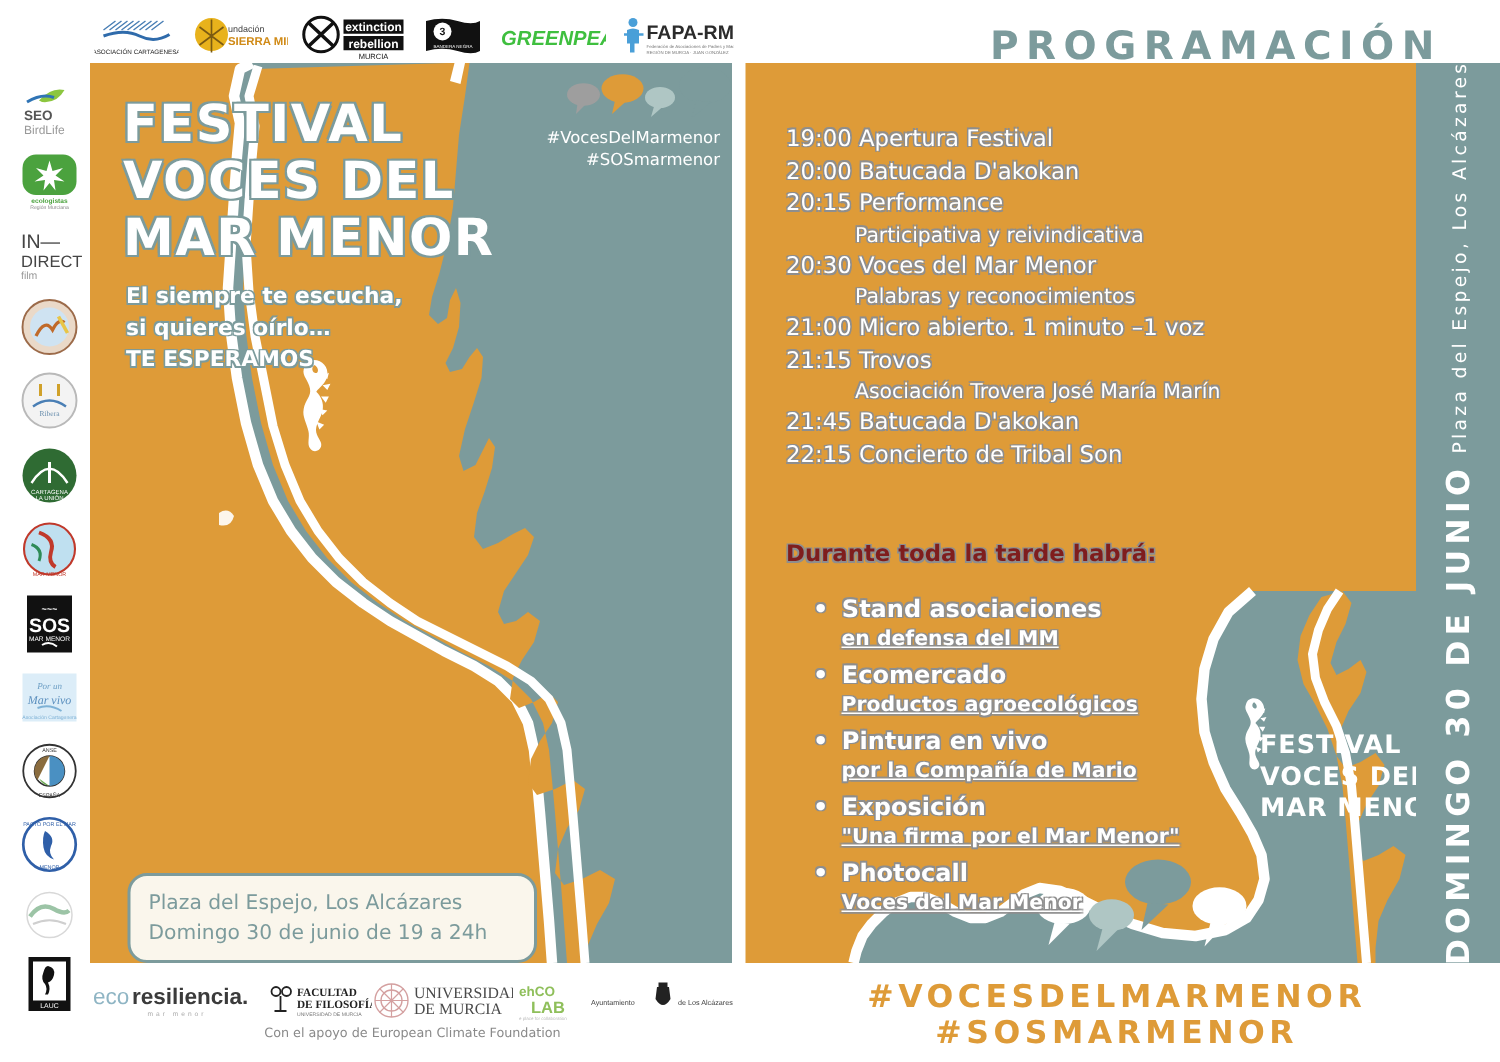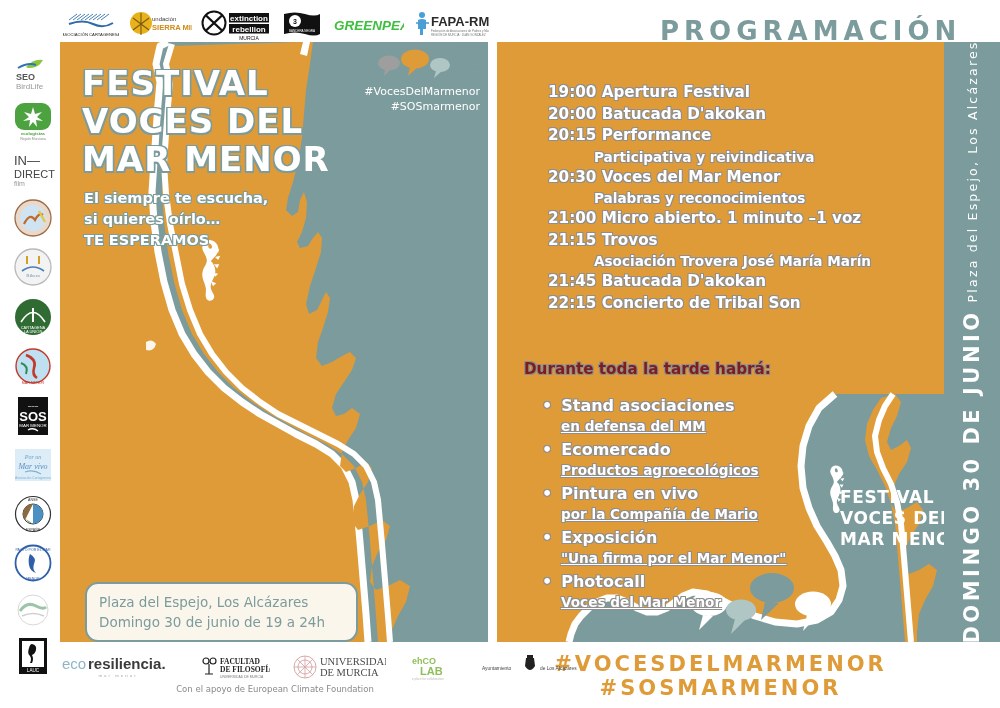--- a/index.html
+++ b/index.html
@@ -22,50 +22,50 @@
   #info-box{position:absolute;left:25px;top:540px;width:245px;background:#FAF6EC;border:2px solid #7C9B9C;
             border-radius:13px;padding:8px 12px;color:#7C9B9C;font-size:13.5px;line-height:20px;}
 
   
   #right-panel{position:absolute;left:497px;top:42px;width:447px;height:600px;background:#DE9B38;overflow:hidden;}
   #right-map{position:absolute;left:0;top:0;width:447px;height:600px;}
 
   #prog-title{position:absolute;left:660px;top:16px;color:#7C9B9C;font-weight:bold;font-size:26px;letter-spacing:5px;}
 
   #sched{position:absolute;left:27px;top:40px;width:390px;color:#FFFFFF;
-         font-size:15.2px;line-height:21.5px;font-weight:700;
-         text-shadow:-1px -1px 0 #8e8e8e,1px -1px 0 #8e8e8e,-1px 1px 0 #8e8e8e,1px 1px 0 #8e8e8e;margin-left:24px;}
+         font-size:15.2px;line-height:21.5px;font-weight:400;
+         text-shadow:-1px -1px 0 #8e8e8e,1px -1px 0 #8e8e8e,-1px 1px 0 #8e8e8e,1px 1px 0 #8e8e8e;}
   #sched .row{white-space:nowrap;}
   #sched .sub{padding-left:46px;font-size:13.6px;line-height:20px;}
   #during{position:absolute;left:27px;top:318px;color:#7f1d1d;font-size:15.2px;font-weight:600;
           text-shadow:-1px -1px 0 #8e8e8e,1px -1px 0 #8e8e8e,-1px 1px 0 #8e8e8e,1px 1px 0 #8e8e8e;}
   #feat{position:absolute;left:45px;top:352px;width:300px;color:#FFFFFF;font-weight:600;
         text-shadow:-1px -1px 0 #8e8e8e,1px -1px 0 #8e8e8e,-1px 1px 0 #8e8e8e,1px 1px 0 #8e8e8e;}
   #feat .f{margin-bottom:2px;}
   #feat .ft{font-size:16px;line-height:23px;}
   #feat .ft:before{content:"\2022";margin-right:9px;}
   #feat .fd{font-size:13.6px;line-height:19px;padding-left:19px;text-decoration:underline;}
 
   #vert-wrap{position:absolute;left:944px;top:42px;width:56px;height:600px;background:#7C9B9C;}
   #vert-inner{position:absolute;left:-272px;top:272px;width:600px;height:56px;transform:rotate(-90deg);
               display:flex;align-items:center;justify-content:center;gap:7px;}
   #vert-day{color:#FFFFFF;font-weight:bold;font-size:21px;letter-spacing:3.5px;white-space:nowrap;}
   #vert-place{color:#FFFFFF;font-size:12.5px;letter-spacing:2.2px;white-space:nowrap;}
 
   #fest-mini{position:absolute;left:840px;top:487px;color:#FFFFFF;font-weight:bold;
              font-size:17px;line-height:21px;letter-spacing:0.6px;}
 
-  #bottom-tags{position:absolute;left:497px;top:652px;width:447px;text-align:center;color:#DE9B38;
+  #bottom-tags{position:absolute;left:521px;top:652px;width:447px;text-align:center;color:#DE9B38;
                font-weight:bold;font-size:21px;letter-spacing:3px;}
 
   
   .logo{display:flex;align-items:center;justify-content:center;}
   #top-logos{position:absolute;left:62px;top:8px;width:428px;height:34px;display:flex;align-items:center;justify-content:space-between;}
   #left-logos{position:absolute;left:8px;top:56px;width:50px;height:620px;display:flex;flex-direction:column;align-items:center;justify-content:space-between;}
-  #bottom-logos{position:absolute;left:60px;top:650px;width:430px;height:34px;display:flex;align-items:center;justify-content:space-between;gap:22px;}
+  #bottom-logos{position:absolute;left:60px;top:650px;width:430px;height:34px;display:flex;align-items:center;justify-content:space-between;}
   #support{position:absolute;left:60px;top:684px;width:430px;text-align:center;font-size:8.5px;color:#8a8a8a;}
 </style>
 </head>
 <body>
 
 <div id="poster">
 
   <div id="top-logos">
     <div class="logo" style="width:58px;">
       <svg width="56" height="30" viewBox="0 0 56 30">

